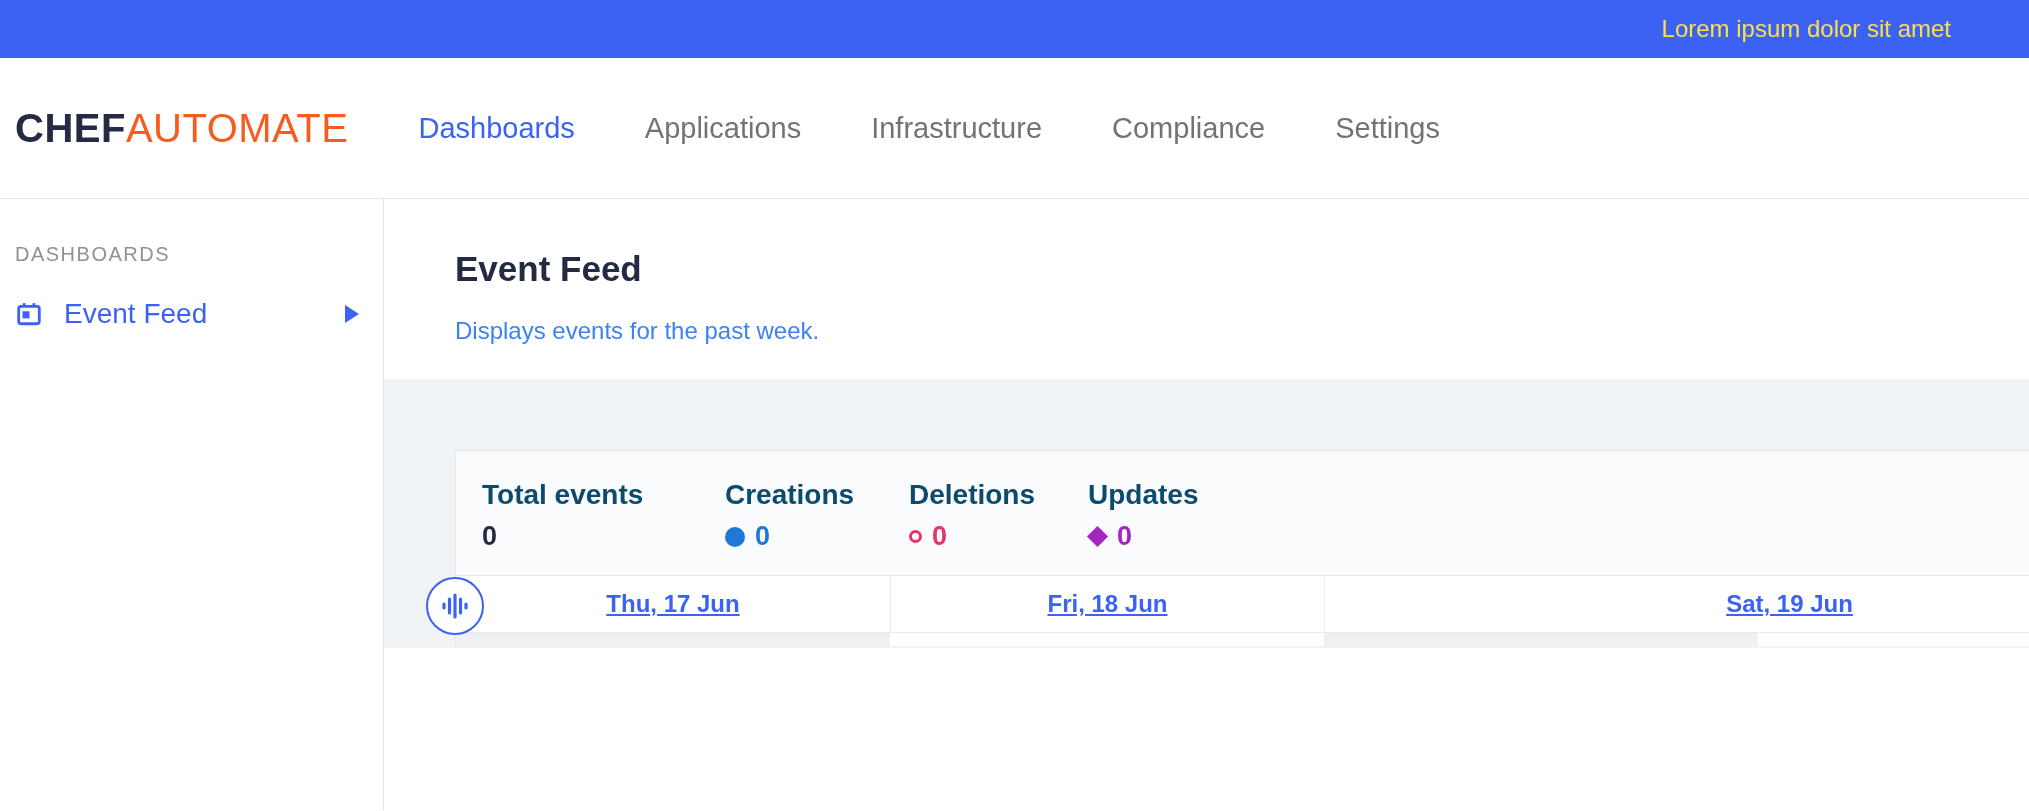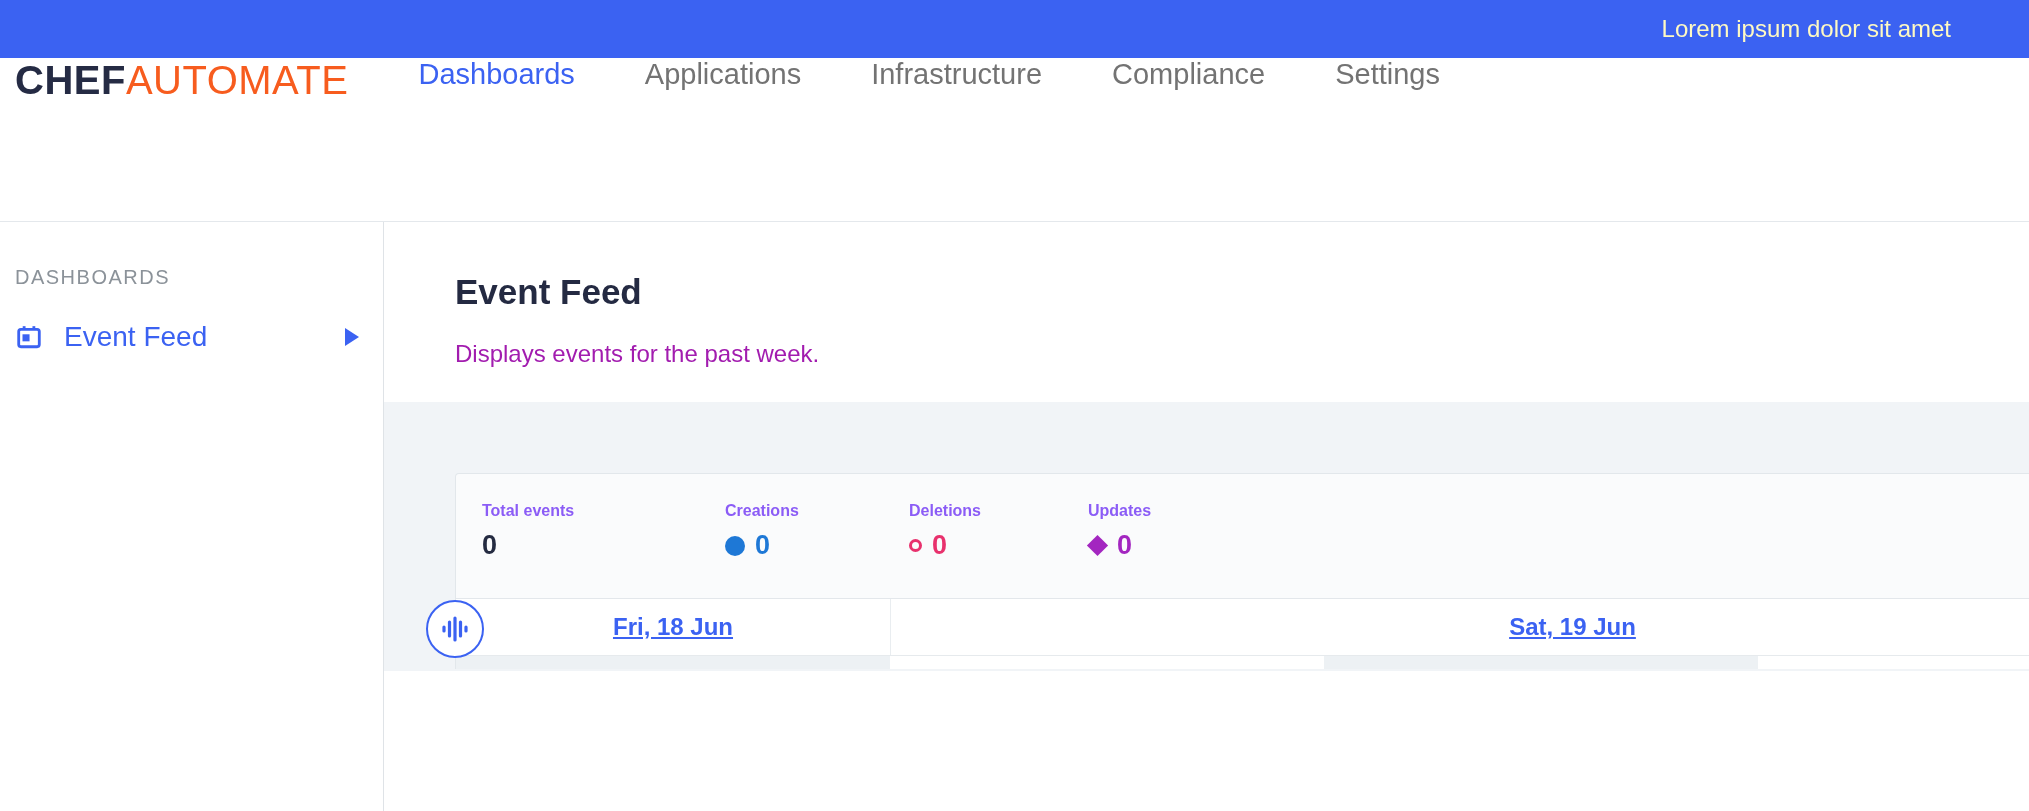--- a/index.html
+++ b/index.html
@@ -1,28 +1,28 @@
 <!DOCTYPE html>
 <html><head>
 <meta charset="utf-8">
 <style>
   * { box-sizing: border-box; margin: 0; padding: 0; }
   html, body { width: 2029px; height: 811px; overflow: hidden; }
   body { font-family: "Liberation Sans", sans-serif; background: #fff; }
 
   
   .banner {
-    height: 58px; background: #3b62f2; color: #fef9c3;
+    height: 58px; background: #3b62f2; color: #fde047;
     display: flex; align-items: center; justify-content: flex-end;
     padding-right: 78px; font-size: 24px;
   }
 
   
   header {
-    height: 164px; display: flex; align-items: flex-start;
+    height: 141px; display: flex; align-items: center;
     padding-left: 15px; border-bottom: 1px solid #e4e8ec; background: #fff;
   }
   .logo { font-size: 40px; letter-spacing: 0.5px; white-space: nowrap; }
   .logo-chef { color: #252b44; font-weight: bold; }
   .logo-automate { color: #f75c1e; font-weight: normal; }
   nav { display: flex; margin-left: 70px; gap: 70px; }
   nav a {
     font-size: 29px; color: #737373; text-decoration: none; cursor: pointer;
   }
   nav a.active { color: #3b62f2; }
@@ -45,21 +45,21 @@
     margin-left: 22px; font-size: 28px; color: #3b62f2;
   }
   .arrow-right {
     margin-left: auto; width: 0; height: 0;
     border-top: 9px solid transparent; border-bottom: 9px solid transparent;
     border-left: 14px solid #3b62f2;
   }
 
   main { flex: 1; background: #fff; min-width: 0; }
   .page-title { margin: 50px 0 0 71px; font-size: 35px; color: #242a42; font-weight: bold; }
-  .page-subtitle { margin: 28px 0 0 71px; font-size: 24px; color: #a21caf; }
+  .page-subtitle { margin: 28px 0 0 71px; font-size: 24px; color: #3b82f6; }
 
   .filter-wrap { margin: 62px 0 0 71px; }
   .filter-input {
     width: 1800px; height: 92px; border: 1px solid #e2e8ee; border-radius: 6px;
     font-size: 24px; padding-left: 33px; color: #495057; background: #fff;
     font-family: "Liberation Sans", sans-serif; outline: none;
   }
   .filter-input::placeholder { color: #b9c1c9; }
 
   
@@ -67,21 +67,21 @@
     margin-top: 34px; background: #f1f4f7; padding: 71px 0 0 71px;
     height: 269px;
   }
   .card {
     width: 1800px; background: #fafbfc;
     border: 1px solid #e2e7eb; border-bottom: none;
     border-radius: 4px 4px 0 0; position: relative;
   }
 
   .stats { display: flex; padding: 28px 0 0 26px; height: 125px; border-bottom: 1px solid #e3e7eb; }
-  .stat .stat-label { font-size: 16px; font-weight: bold; color: #8b5cf6; }
+  .stat .stat-label { font-size: 28px; font-weight: bold; color: #0c4a6e; }
   .stat .value-row { margin-top: 10px; display: flex; align-items: center; gap: 10px; font-size: 27px; font-weight: bold; }
   .stat-total  { width: 215px; }
   .stat-create { width: 184px; margin-left: 28px; }
   .stat-delete { width: 179px; }
   .stat-total .value-row { color: #242b41; }
   .icon-circle { width: 20px; height: 20px; border-radius: 50%; flex: none; }
   .icon-ring   { width: 13px; height: 13px; border-radius: 50%; border: 3px solid; flex: none; }
   .icon-diamond{ width: 15px; height: 15px; transform: rotate(45deg); flex: none; margin: 0 2px; }
 
   .timeline { display: flex; height: 57px; background: #fff; border-bottom: 1px solid #e6eaed; }
@@ -176,20 +176,23 @@
             <div class="stat-label">Updates</div>
             <div class="value-row" style="color: rgb(163, 38, 192);">
               <span class="icon-diamond" style="background: rgb(163, 38, 192);"></span>
               <span>0</span>
             </div>
           </div>
         </div>
 
         <div class="timeline">
           <div class="day-cell">
+            <a class="day-link">Thu, 17 Jun</a>
+          </div>
+          <div class="day-cell">
             <a class="day-link">Fri, 18 Jun</a>
           </div>
           <div class="day-cell">
             <a class="day-link">Sat, 19 Jun</a>
           </div>
         </div>
 
         <div class="strings-row">
           <div class="string-cell shaded"></div>
           <div class="string-cell"></div>

